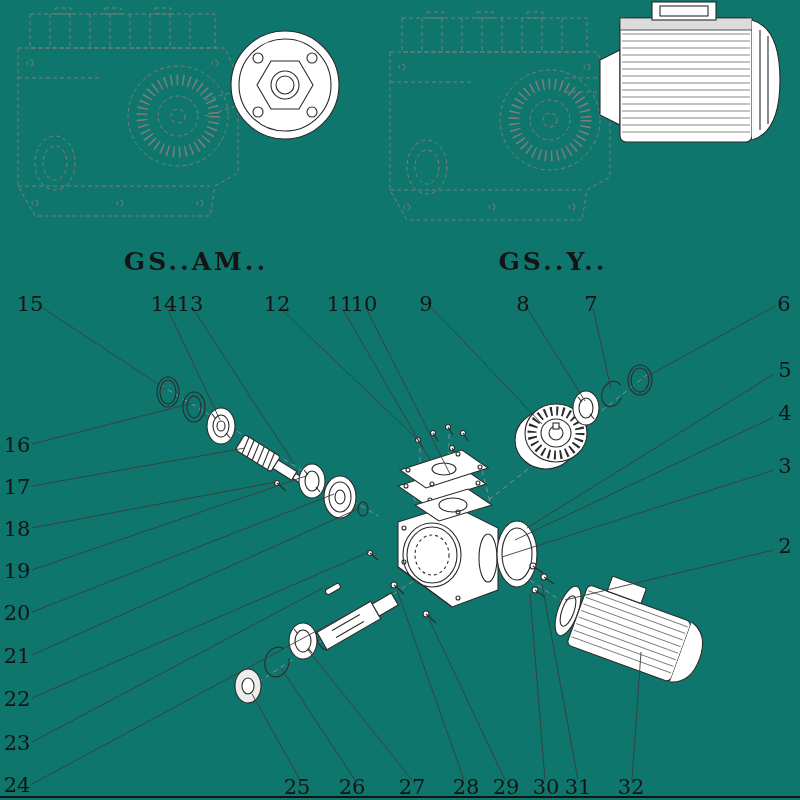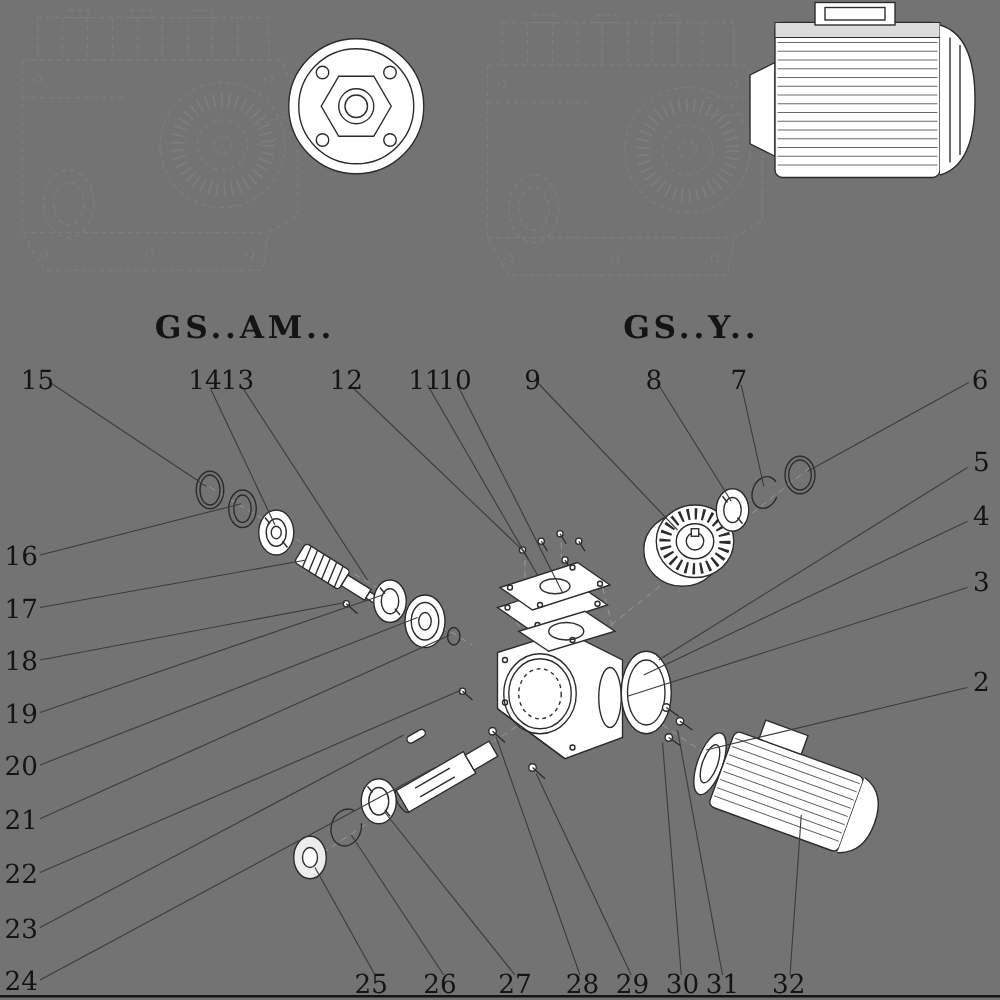--- a/index.html
+++ b/index.html
@@ -1,16 +1,16 @@
 <!DOCTYPE html>
 <html><head>
 <meta charset="utf-8">
 <style>
   html,body{margin:0;padding:0;background:#fff;}
-  .figure{position:relative;width:800px;height:800px;background:#737373;overflow:hidden;}
+  .figure{position:relative;width:800px;height:800px;background:#0f766e;overflow:hidden;}
   svg{display:block;}
   .callout{font-family:"DejaVu Serif",serif;font-size:21px;fill:#141414;}
   .model-label{font-family:"DejaVu Serif",serif;font-size:25px;font-weight:bold;letter-spacing:3px;fill:#141414;}
   .d{stroke:#7d7d7d;stroke-width:1;fill:none;stroke-dasharray:4 3;}
   .s{stroke:#2b2b2b;stroke-width:1.1;fill:none;}
   .sf{stroke:#2b2b2b;stroke-width:1.1;fill:#fff;}
   .leader{stroke:#3c3c3c;stroke-width:0.9;}
   .axis{stroke:#9a9a9a;stroke-width:0.8;fill:none;stroke-dasharray:5 4;}
 </style>
 </head>

